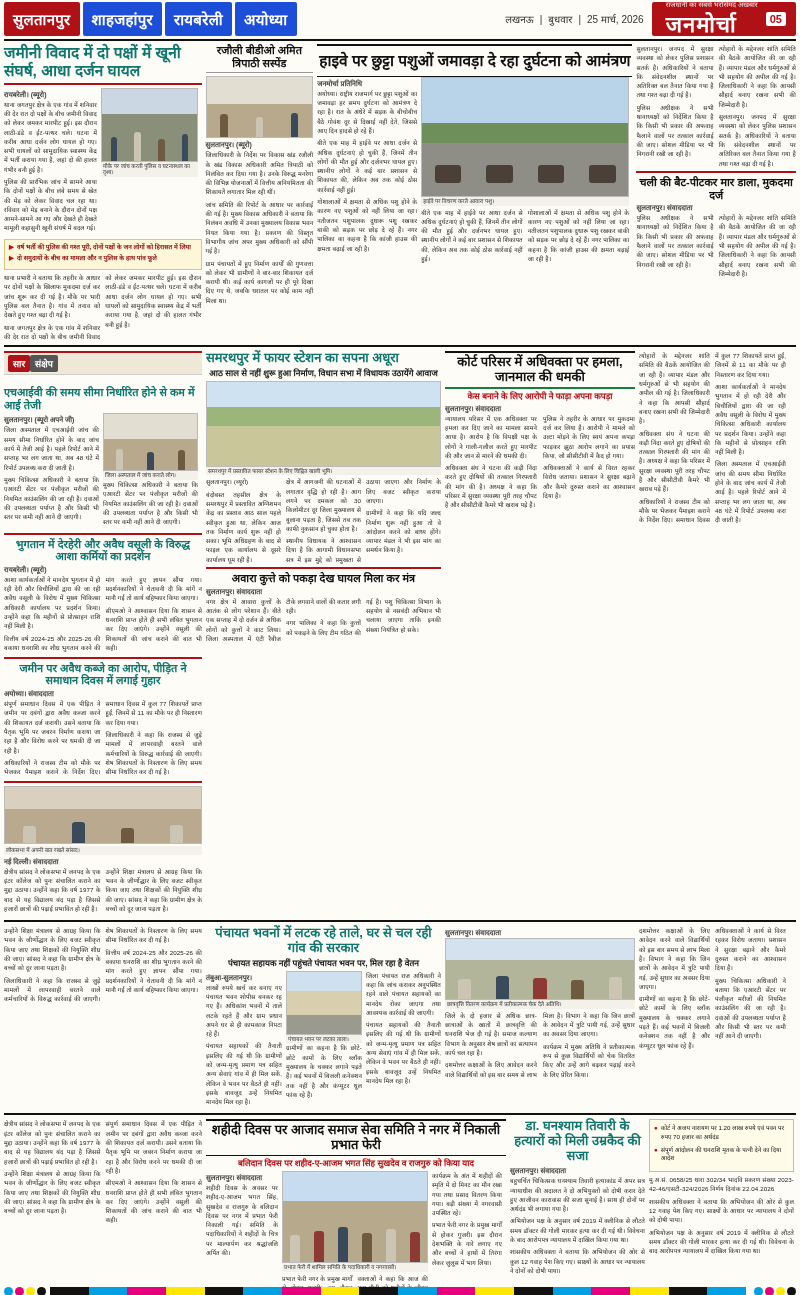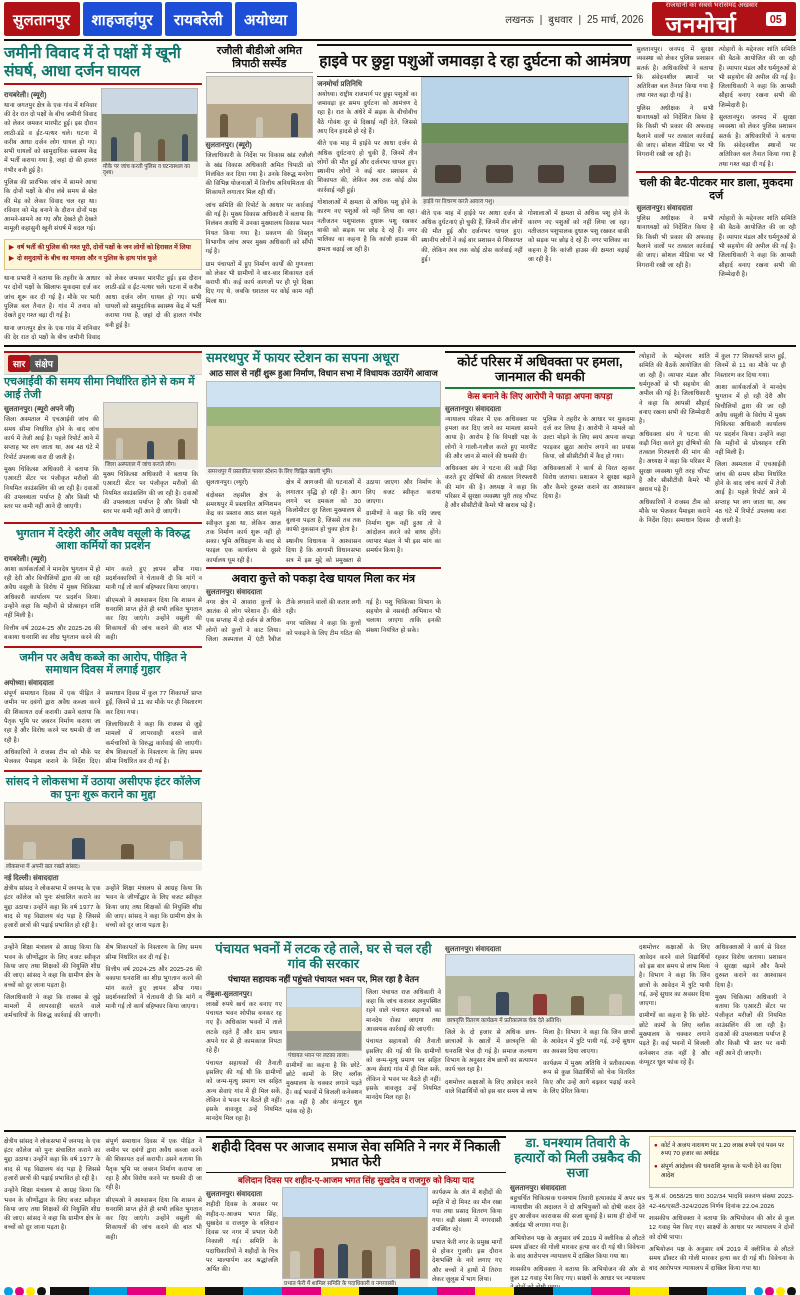--- a/index.html
+++ b/index.html
@@ -242,21 +242,21 @@
 
   <div class="rule" style="margin:4px 0"></div>
 
   <div class="cols">
 
     <div class="col" style="width:198px">
       <div class="sec-head" style="display:flex;align-items:center">
         <span class="tag-bar">सार</span>
         <span class="tag-bar grey">संक्षेप</span>
       </div>
-      <div class="hl h-red h3" style="margin-top:0">एचआईवी की समय सीमा निर्धारित होने से कम में आई तेजी</div>
+      <div class="hl h-red h3" style="margin-top:11px">एचआईवी की समय सीमा निर्धारित होने से कम में आई तेजी</div>
       <div class="cols" style="gap:4px;margin-top:2px">
         <div style="width:95px">
           <div class="byline">सुलतानपुर। (ब्यूरो अपने जी)</div>
           <div class="body-txt">
             <p>जिला अस्पताल में एचआईवी जांच की समय सीमा निर्धारित होने के बाद जांच कार्य में तेजी आई है। पहले रिपोर्ट आने में सप्ताह भर लग जाता था, अब 48 घंटे में रिपोर्ट उपलब्ध करा दी जाती है।</p>
             <p>मुख्य चिकित्सा अधिकारी ने बताया कि एआरटी सेंटर पर पंजीकृत मरीजों की नियमित काउंसलिंग की जा रही है। दवाओं की उपलब्धता पर्याप्त है और किसी भी स्तर पर कमी नहीं आने दी जाएगी।</p>
           </div>
         </div>
         <div style="width:95px">
           <div class="photo ph-people" style="height:58px">
@@ -285,21 +285,20 @@
       <div class="hr-red"></div>
       <div class="hl h-red h3" style="text-align:center">जमीन पर अवैध कब्जे का आरोप, पीड़ित ने समाधान दिवस में लगाई गुहार</div>
       <div class="byline">अयोध्या। संवाददाता</div>
       <div class="body-txt" style="column-count:2;column-gap:5px">
         <p>संपूर्ण समाधान दिवस में एक पीड़ित ने जमीन पर दबंगों द्वारा अवैध कब्जा करने की शिकायत दर्ज करायी। उसने बताया कि पैतृक भूमि पर जबरन निर्माण कराया जा रहा है और विरोध करने पर धमकी दी जा रही है।</p>
         <p>अधिकारियों ने राजस्व टीम को मौके पर भेजकर पैमाइश कराने के निर्देश दिए। समाधान दिवस में कुल 77 शिकायतें प्राप्त हुईं, जिनमें से 11 का मौके पर ही निस्तारण कर दिया गया।</p>
         <p>जिलाधिकारी ने कहा कि राजस्व से जुड़े मामलों में लापरवाही बरतने वाले कर्मचारियों के विरुद्ध कार्रवाई की जाएगी। शेष शिकायतों के निस्तारण के लिए समय सीमा निर्धारित कर दी गई है।</p>
       </div>
 
       <div class="hr-red"></div>
-      <div class="hl h-red h3" style="text-align:center">सांसद ने लोकसभा में उठाया असीएफ इंटर कॉलेज का पुनः शुरू कराने का मुद्दा</div>
       <div class="photo ph-hall" style="height:58px;margin:2px 0">
         <div class="figs" style="height:50%">
           <div class="fig w" style="height:60%"></div>
             <div class="fig" style="height:75%"></div>
             <div class="fig k" style="height:55%"></div>
             <div class="fig w" style="height:65%"></div>
         </div>
       </div>
       <div class="cap">लोकसभा में अपनी बात रखते सांसद।</div>
       <div class="byline">नई दिल्ली। संवाददाता</div>

